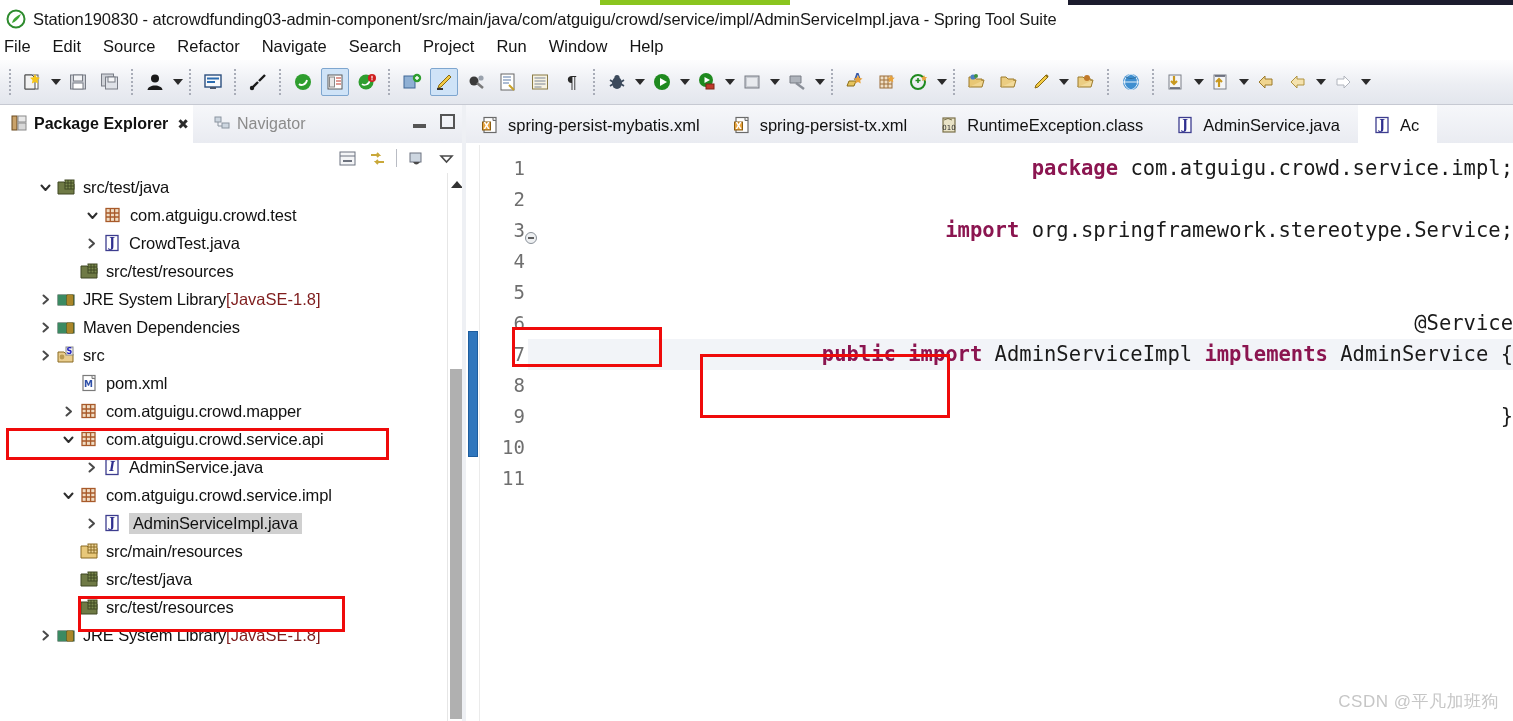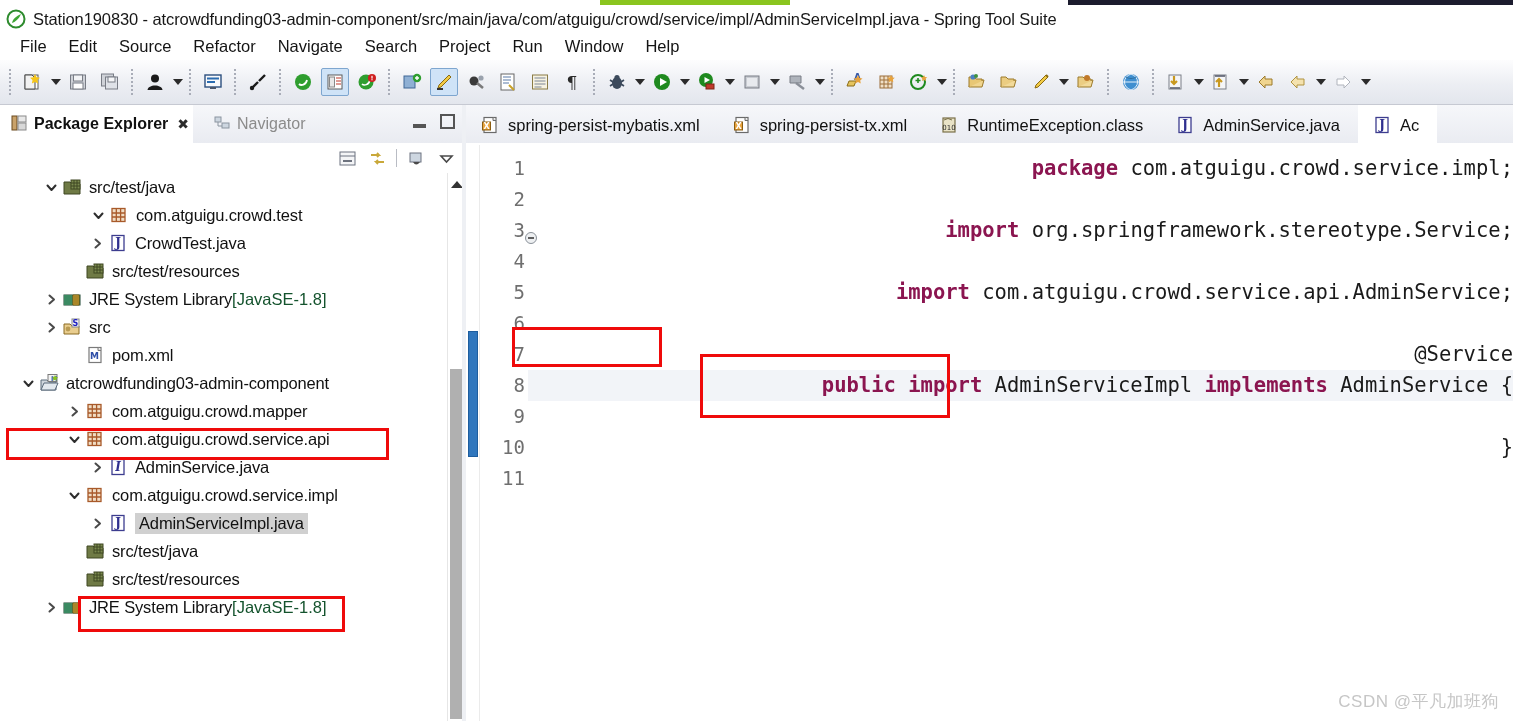--- a/index.html
+++ b/index.html
@@ -9,21 +9,21 @@
   
   #top-green { position:absolute; left:600px; top:0; width:190px; height:7px; background:#8ac51f; }
   #top-dark  { position:absolute; left:1068px; top:0; width:445px; height:5px; background:#1c1c2e; }
 
   
   #titlebar { position:absolute; left:0; top:5px; width:1513px; height:28px; display:flex; align-items:center; padding-left:6px; background:#fff; }
   #title-icon { width:20px; height:20px; margin-right:7px; flex:none; }
   #title-text { font-size:16.5px; letter-spacing:-0.1px; color:#171717; white-space:nowrap; }
 
   
-  #menubar { position:absolute; left:0; top:33px; width:1513px; height:27px; display:flex; align-items:center; padding-left:20px; }
+  #menubar { position:absolute; left:0; top:33px; width:1513px; height:27px; display:flex; align-items:center; padding-left:4px; }
   #menubar .menu-item { font-size:16.5px; color:#141414; padding:0 12px 0 0; margin-right:10px; white-space:nowrap; cursor:default; }
 
   
   #toolbar { position:absolute; left:0; top:60px; width:1513px; height:45px;
              background:linear-gradient(#fdfdfe,#eceef3 55%,#e3e6ed); border-bottom:1px solid #c6c9d2;
              display:flex; align-items:center; padding-left:4px; }
   .tb-sep { width:3px; height:26px; margin:0 5px; border-left:2px dotted #a9adb8; }
   .tb-btn { width:28px; height:28px; margin:0 2px; display:flex; align-items:center; justify-content:center; position:relative; cursor:pointer; }
   .tb-btn.sel { background:#cfe3f7; border:1px solid #7ea6cf; border-radius:2px; }
   .tb-arrow { width:13px; height:26px; display:flex; align-items:center; justify-content:center; cursor:pointer; }
@@ -43,26 +43,26 @@
   #pe-tab-nav .lbl { font-size:16px; margin-left:6px; color:#8b8b8b; }
   #pe-winbtns { position:absolute; right:10px; top:9px; display:flex; gap:14px; align-items:center; }
   #pe-min { width:13px; height:4px; background:#555; margin-top:8px; }
   #pe-max { width:15px; height:15px; border:2px solid #555; }
   #pe-toolbar { height:30px; display:flex; align-items:center; justify-content:flex-end; padding-right:8px; gap:8px;
                 background:#fff; }
   #pe-toolbar .tbi { width:22px;height:22px; display:flex;align-items:center;justify-content:center; cursor:pointer;}
   #pe-vsep { width:1px;height:18px;background:#b9bcc4; }
 
   
-  #tree { position:relative; height:548px; overflow:hidden; background:#fff;margin-left:6px; }
+  #tree { position:relative; height:548px; overflow:hidden; background:#fff; }
   .row { height:28px; display:flex; align-items:center; white-space:nowrap; font-size:16.5px; color:#111; }
   .row .tw { width:20px; display:flex; justify-content:center; align-items:center; flex:none; color:#3a3a3a; font-size:13px; }
   .row .ico { width:22px; height:20px; margin-right:6px; flex:none; display:flex; align-items:center; justify-content:center;}
   .row .lbl { letter-spacing:-0.15px; }
-  .row .dim { color:#14532d; }
+  .row .dim { color:#7f1d1d; }
   .row.sel .lbl { background:#d0d0d0; padding:1px 4px; }
 
   
   #tree-sb { position:absolute; right:0; top:0; width:18px; height:548px; background:#fff; border-left:1px solid #e6e6e6;}
   #tree-sb-up { height:22px; display:flex;align-items:center;justify-content:center; }
   #tree-sb-up i { width:0;height:0;border-left:6px solid transparent;border-right:6px solid transparent;border-bottom:7px solid #333; }
   #tree-sb-thumb { position:absolute; left:2px; top:196px; width:14px; height:350px; background:#b0b0b0; }
 
   
   #sash { position:absolute; left:462px; top:105px; width:4px; height:616px; background:#eef0f4; }
@@ -539,56 +539,55 @@
           <span class="dim"> [JavaSE-1.8]</span>
         </div>
         <div class="row" style="padding-left: 35px;">
           <span class="tw">
             <svg width="13" height="13" viewBox="0 0 13 13">
               <path d="M4.5 2.5 L9 6.5 L4.5 10.5" fill="none" stroke="#4a4a4a" stroke-width="2" stroke-linecap="round" stroke-linejoin="round"></path>
             </svg>
           </span>
           <span class="ico">
             <svg width="20" height="19" viewBox="0 0 20 19">
+              <rect x="2" y="5" width="16" height="10" fill="#2f6f4f" stroke="#1d4431"></rect>
+              <path d="M2 5 L10 5 L10 15 L2 15 z" fill="#3b8a62"></path>
+              <path d="M11 5 l6 0 l0 10 l-6 0 z" fill="#c9a23a" stroke="#8a6b18"></path>
+              <path d="M13 6 v8 M15 6 v8" stroke="#8a6b18"></path>
+            </svg>
+          </span>
+          <span class="lbl">Maven Dependencies</span>
+        </div>
+        <div class="row" style="padding-left: 35px;">
+          <span class="tw">
+            <svg width="13" height="13" viewBox="0 0 13 13">
+              <path d="M4.5 2.5 L9 6.5 L4.5 10.5" fill="none" stroke="#4a4a4a" stroke-width="2" stroke-linecap="round" stroke-linejoin="round"></path>
+            </svg>
+          </span>
+          <span class="ico">
+            <svg width="20" height="19" viewBox="0 0 20 19">
               <path d="M2 16 V6 h6 l2 2 h7 v8 z" fill="#e9cd8e" stroke="#8a6b22"></path>
               <circle cx="6" cy="11" r="2.4" fill="#b99a52"></circle>
               <rect x="10" y="1" width="7" height="8" fill="#f5f5f5" stroke="#888"></rect>
               <text x="13.5" y="8" font-size="8" font-weight="bold" font-family="DejaVu Sans, sans-serif" text-anchor="middle" fill="#2020c0">S</text>
             </svg>
           </span>
           <span class="lbl">src</span>
         </div>
         <div class="row" style="padding-left: 58px;">
           <span class="tw"></span>
           <span class="ico">
             <svg width="20" height="19" viewBox="0 0 20 19">
               <rect x="4" y="1.5" width="12" height="15" fill="#fff" stroke="#7a7a7a" stroke-width="1.2"></rect>
               <path d="M13 1.5 v3 h3" fill="#ddd" stroke="#7a7a7a"></path>
               <text x="9.5" y="13" font-size="9" font-weight="bold" font-family="DejaVu Sans, sans-serif" text-anchor="middle" fill="#2f4fa8">M</text>
             </svg>
           </span>
           <span class="lbl">pom.xml</span>
         </div>
-        <div class="row" style="padding-left: 12px;">
-          <span class="tw">
-            <svg width="13" height="13" viewBox="0 0 13 13">
-              <path d="M2.5 4.5 L6.5 9 L10.5 4.5" fill="none" stroke="#2e2e2e" stroke-width="2" stroke-linecap="round" stroke-linejoin="round"></path>
-            </svg>
-          </span>
-          <span class="ico">
-            <svg width="20" height="19" viewBox="0 0 20 19">
-              <path d="M2 16 V6 h6 l2 2 h7 v8 z" fill="#cfd6dd" stroke="#5a6a7a"></path>
-              <path d="M2 16 L5 9 h14 l-3 7 z" fill="#e3e9ef" stroke="#5a6a7a"></path>
-              <rect x="9" y="0.5" width="9" height="7" fill="#f3f3f3" stroke="#7a7a7a"></rect>
-              <text x="12" y="6.5" font-size="6.5" font-weight="bold" font-family="DejaVu Sans, sans-serif" fill="#2f4fa8">M</text>
-              <path d="M16 1 l1 2 2 .3-1.5 1.4.4 2-1.9-1-1.9 1 .4-2L13 3.3l2-.3z" fill="#8ac51f"></path>
-            </svg>
-          </span>
-          <span class="lbl">atcrowdfunding03-admin-component</span>
-        </div>
         <div class="row" style="padding-left: 58px;">
           <span class="tw">
             <svg width="13" height="13" viewBox="0 0 13 13">
               <path d="M4.5 2.5 L9 6.5 L4.5 10.5" fill="none" stroke="#4a4a4a" stroke-width="2" stroke-linecap="round" stroke-linejoin="round"></path>
             </svg>
           </span>
           <span class="ico">
             <svg width="20" height="19" viewBox="0 0 20 19">
               <rect x="3" y="2.5" width="13" height="13" fill="#f0ddc4" stroke="#a85a2a" stroke-width="1.3"></rect>
               <path d="M3 7 h13 M3 11 h13 M7.3 2.5 v13 M11.6 2.5 v13" stroke="#a85a2a" stroke-width="1.3"></path>
@@ -644,20 +643,31 @@
               <path d="M4.5 2.5 L9 6.5 L4.5 10.5" fill="none" stroke="#4a4a4a" stroke-width="2" stroke-linecap="round" stroke-linejoin="round"></path>
             </svg>
           </span>
           <span class="ico">
             <svg width="20" height="19" viewBox="0 0 20 19">
               <rect x="4" y="1.5" width="12" height="15" fill="#fff" stroke="#3d3d8f" stroke-width="1.3"></rect>
               <text x="10" y="13" font-size="12" font-weight="bold" font-family="DejaVu Serif, serif" text-anchor="middle" fill="#2f2f8f">J</text>
             </svg>
           </span>
           <span class="lbl">AdminServiceImpl.java</span>
+        </div>
+        <div class="row" style="padding-left: 58px;">
+          <span class="tw"></span>
+          <span class="ico">
+            <svg width="20" height="19" viewBox="0 0 20 19">
+              <path d="M2 16 V4 h6 l2 2 h8 v10 z" fill="#e8c87a" stroke="#8a6b22"></path>
+              <rect x="9" y="2" width="9" height="9" fill="#f0d79a" stroke="#8a6b22"></rect>
+              <path d="M9 5 h9 M9 8 h9 M12 2 v9 M15 2 v9" stroke="#8a6b22"></path>
+            </svg>
+          </span>
+          <span class="lbl">src/main/resources</span>
         </div>
         <div class="row" style="padding-left: 58px;">
           <span class="tw"></span>
           <span class="ico">
             <svg width="20" height="19" viewBox="0 0 20 19">
               <path d="M2 16 V4 h6 l2 2 h8 v10 z" fill="#6f7a45" stroke="#3f4722"></path>
               <rect x="9" y="2" width="9" height="9" fill="#7b8a4e" stroke="#3f4722"></rect>
               <path d="M9 5 h9 M9 8 h9 M12 2 v9 M15 2 v9" stroke="#3f4722"></path>
             </svg>
           </span>
@@ -777,21 +787,20 @@
         <div class="gl"><span>8</span></div>
         <div class="gl"><span>9</span></div>
         <div class="gl"><span>10</span></div>
         <div class="gl"><span>11</span></div>
       </div>
     <div id="code">
         <div class="cl"><span class="kw">package</span><span class="pln"> com.atguigu.crowd.service.impl;</span></div>
         <div class="cl"></div>
         <div class="cl"><span class="kw">import</span><span class="pln"> org.springframework.stereotype.Service;</span></div>
         <div class="cl"></div>
-        <div class="cl"><span class="kw">import</span><span class="pln"> com.atguigu.crowd.service.api.AdminService;</span></div>
         <div class="cl"></div>
         <div class="cl"><span class="ann">@Service</span></div>
         <div class="cl hl-line"><span class="kw">public import</span><span class="pln"> AdminServiceImpl </span><span class="kw">implements</span><span class="pln"> AdminService {</span></div>
         <div class="cl"></div>
         <div class="cl"><span class="pln">}</span></div>
         <div class="cl"></div>
       </div>
   </div>
 
 </div>

